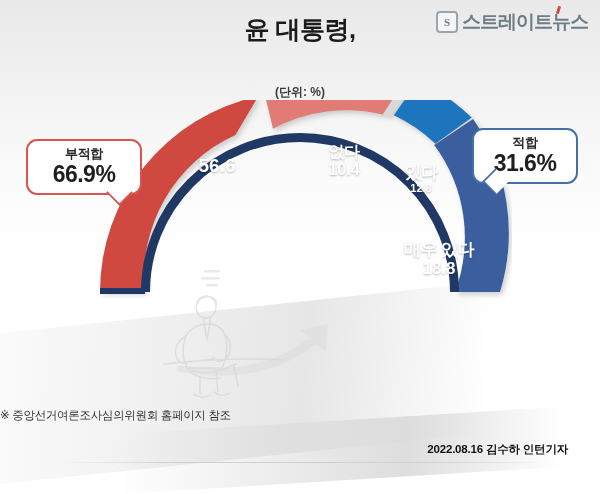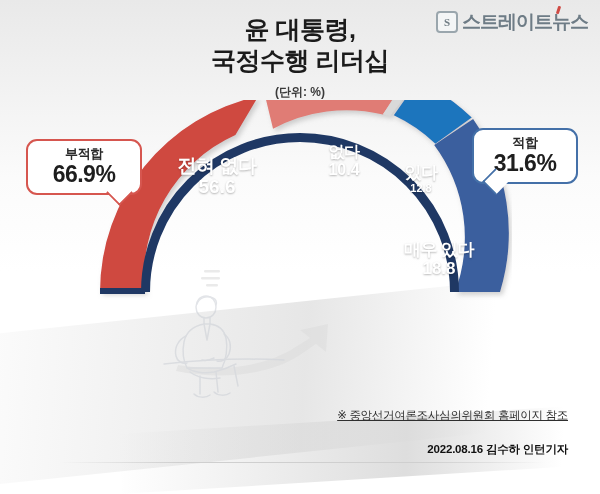--- a/index.html
+++ b/index.html
@@ -195,25 +195,24 @@
     left: 160px; top: 268px;
     opacity: .52;
     pointer-events: none;
   }
 
   
   .source-note {
     position: absolute;
     left: 0; top: 408px;
     width: 568px;
-    text-align: right;
+    text-align: left;
     font-size: 11.5px;
     color: #2f2f2f;
     letter-spacing: -0.3px;
-    text-decoration: underline;
   }
   .credit {
     position: absolute;
     left: 16px; top: 442px;
     width: 552px;
     text-align: right;
     font-size: 11.5px;
     font-weight: bold;
     color: #111111;
     letter-spacing: -0.2px;
@@ -223,21 +222,20 @@
 <body>
 
 <div id="canvas">
 
   <div class="sheen-a"></div>
   <div class="sheen-b"></div>
   <div class="rule"></div>
 
   <div class="title">
     <span class="l1">윤 대통령,</span>
-    <span class="l2">국정수행 리더십</span>
   </div>
   <div class="unit">(단위: %)</div>
 
   <div class="brand">
     <span class="brand-mark">S</span>
     <span class="brand-text">스트레이트뉴스</span>
   </div>
   <div class="brand-tick"></div>
 
   <svg id="gauge" width="424" height="200" viewBox="0 0 424 200">
@@ -259,21 +257,20 @@
 
       <path fill="#3a5f9e" d="M 385.11 19.03 A 200 200 0 0 1 412 192 L 367 192 A 155 155 0 0 0 346.18 45.01 Z"></path>
     </g>
 
     <path fill="none" stroke="#1f3864" stroke-width="9" d="M 57.5 192 A 154.5 154.5 0 0 1 366.5 192"></path>
 
     <rect x="12" y="188" width="45" height="6" fill="#1f3864"></rect>
   </svg>
 
   <div class="seg-label" id="lbl-none-at-all">
-    <span class="name">전혀 없다</span>
     <span class="val">56.6</span>
   </div>
   <div class="seg-label" id="lbl-none">
     <span class="name">없다</span>
     <span class="val">10.4</span>
   </div>
   <div class="seg-label" id="lbl-have">
     <span class="name">있다</span>
     <span class="val">12.8</span>
   </div>

